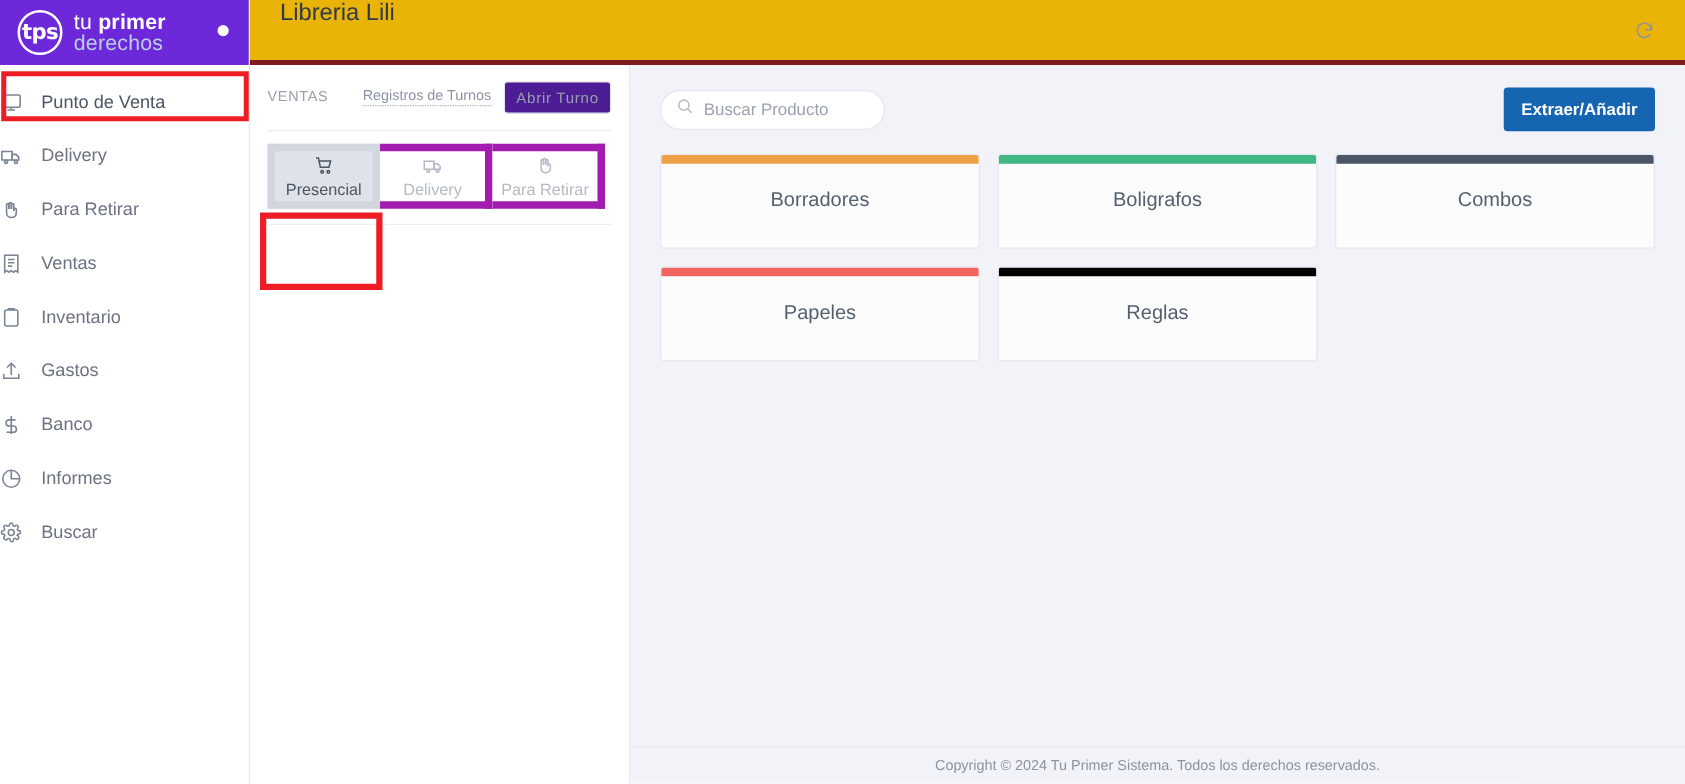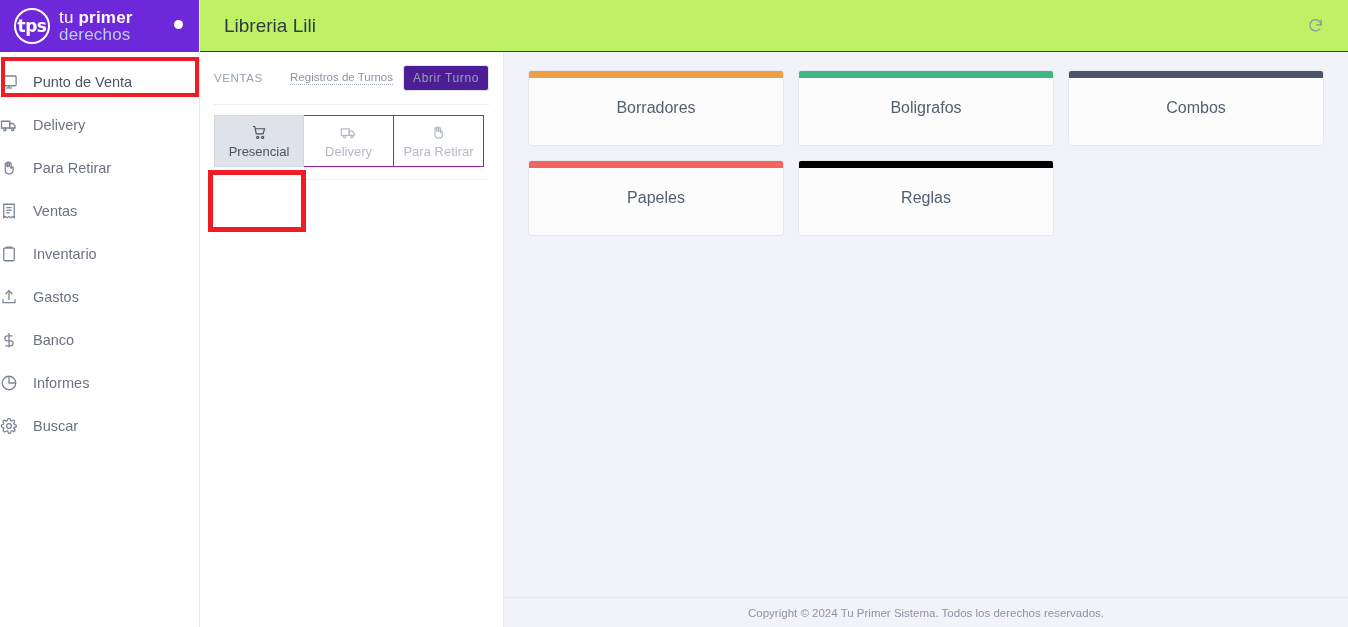--- a/index.html
+++ b/index.html
@@ -61,23 +61,23 @@
     width: 198px; height: 40px;
     border: 4px solid #ee1c25;
     pointer-events: none;
     z-index: 20;
   }
 
   
   .right { flex: 1; display: flex; flex-direction: column; height: 627px; min-width: 0; }
 
   .topbar {
-    height: 52px; background: #bef264;
-    border-bottom: 1px solid #7f1d1d;
-    display: flex; align-items: center;
+    height: 52px; background: #eab308;
+    border-bottom: 4px solid #7f1d1d;
+    display: flex; 
     padding: 0 24px 0 24px;
     flex: 0 0 52px;
   }
   .topbar-title { font-size: 19px; color: #2e3a49; font-weight: normal; }
   .topbar-spacer { flex: 1; }
   .refresh-btn { color: #8b94a3; display: flex; align-items: center; cursor: pointer; }
 
   .body-row { flex: 1; display: flex; min-height: 0; }
 
   
@@ -106,21 +106,21 @@
     border: 1px solid #e2e5ea; background: #4c1d95;
     border-radius: 3px; padding: 5px 9px;
     letter-spacing: .6px; cursor: pointer;
     font-family: "Liberation Sans", sans-serif;
   }
   .divider { height: 1px; background: #eceef2; margin: 0 0 10px 0; }
 
   .mode-tabs { display: flex; }
   .mode-tab {
     width: 90px; height: 52px;
-    border: 1px solid #a21caf;
+    border: 6px solid #a21caf;
     background: #ffffff;
     display: flex; flex-direction: column;
     align-items: center; justify-content: center;
     gap: 3px; cursor: pointer;
     color: #b4bac4; font-size: 13px;
   }
   .mode-tab + .mode-tab { border-left: none; }
   .mode-tab.sel { background: #dfe2e8; color: #4b5563; border-color: #d2d6de; }
   .mode-tab .tic { display: flex; align-items: center; justify-content: center; height: 18px; }
   .tabs-underline { height: 1px; background: #eceef2; margin-top: 12px; }
@@ -373,20 +373,33 @@
             <span>Para Retirar</span>
           </div>
         </div>
         <div class="tabs-underline"></div>
 
         <div class="hl-presencial"></div>
       </section>
 
       <section class="products">
 
+        <div class="prod-top">
+          <div class="search-wrap">
+            <span>
+              <svg width="14" height="14" viewBox="0 0 24 24" fill="none" stroke="currentColor" stroke-width="2">
+                  <circle cx="10.5" cy="10.5" r="7"></circle>
+                  <line x1="15.8" y1="15.8" x2="21" y2="21"></line>
+                </svg>
+            </span>
+            <input type="text" placeholder="Buscar Producto" style="">
+          </div>
+          <div class="prod-top-spacer"></div>
+          <button class="btn-extraer">Extraer/Añadir</button>
+        </div>
 
         <div class="cat-grid">
           <div class="cat-card">
             <div class="cat-bar" style="background: rgb(237, 160, 70);"></div>
             <div class="cat-name">Borradores</div>
           </div>
           <div class="cat-card">
             <div class="cat-bar" style="background: rgb(65, 184, 131);"></div>
             <div class="cat-name">Boligrafos</div>
           </div>

